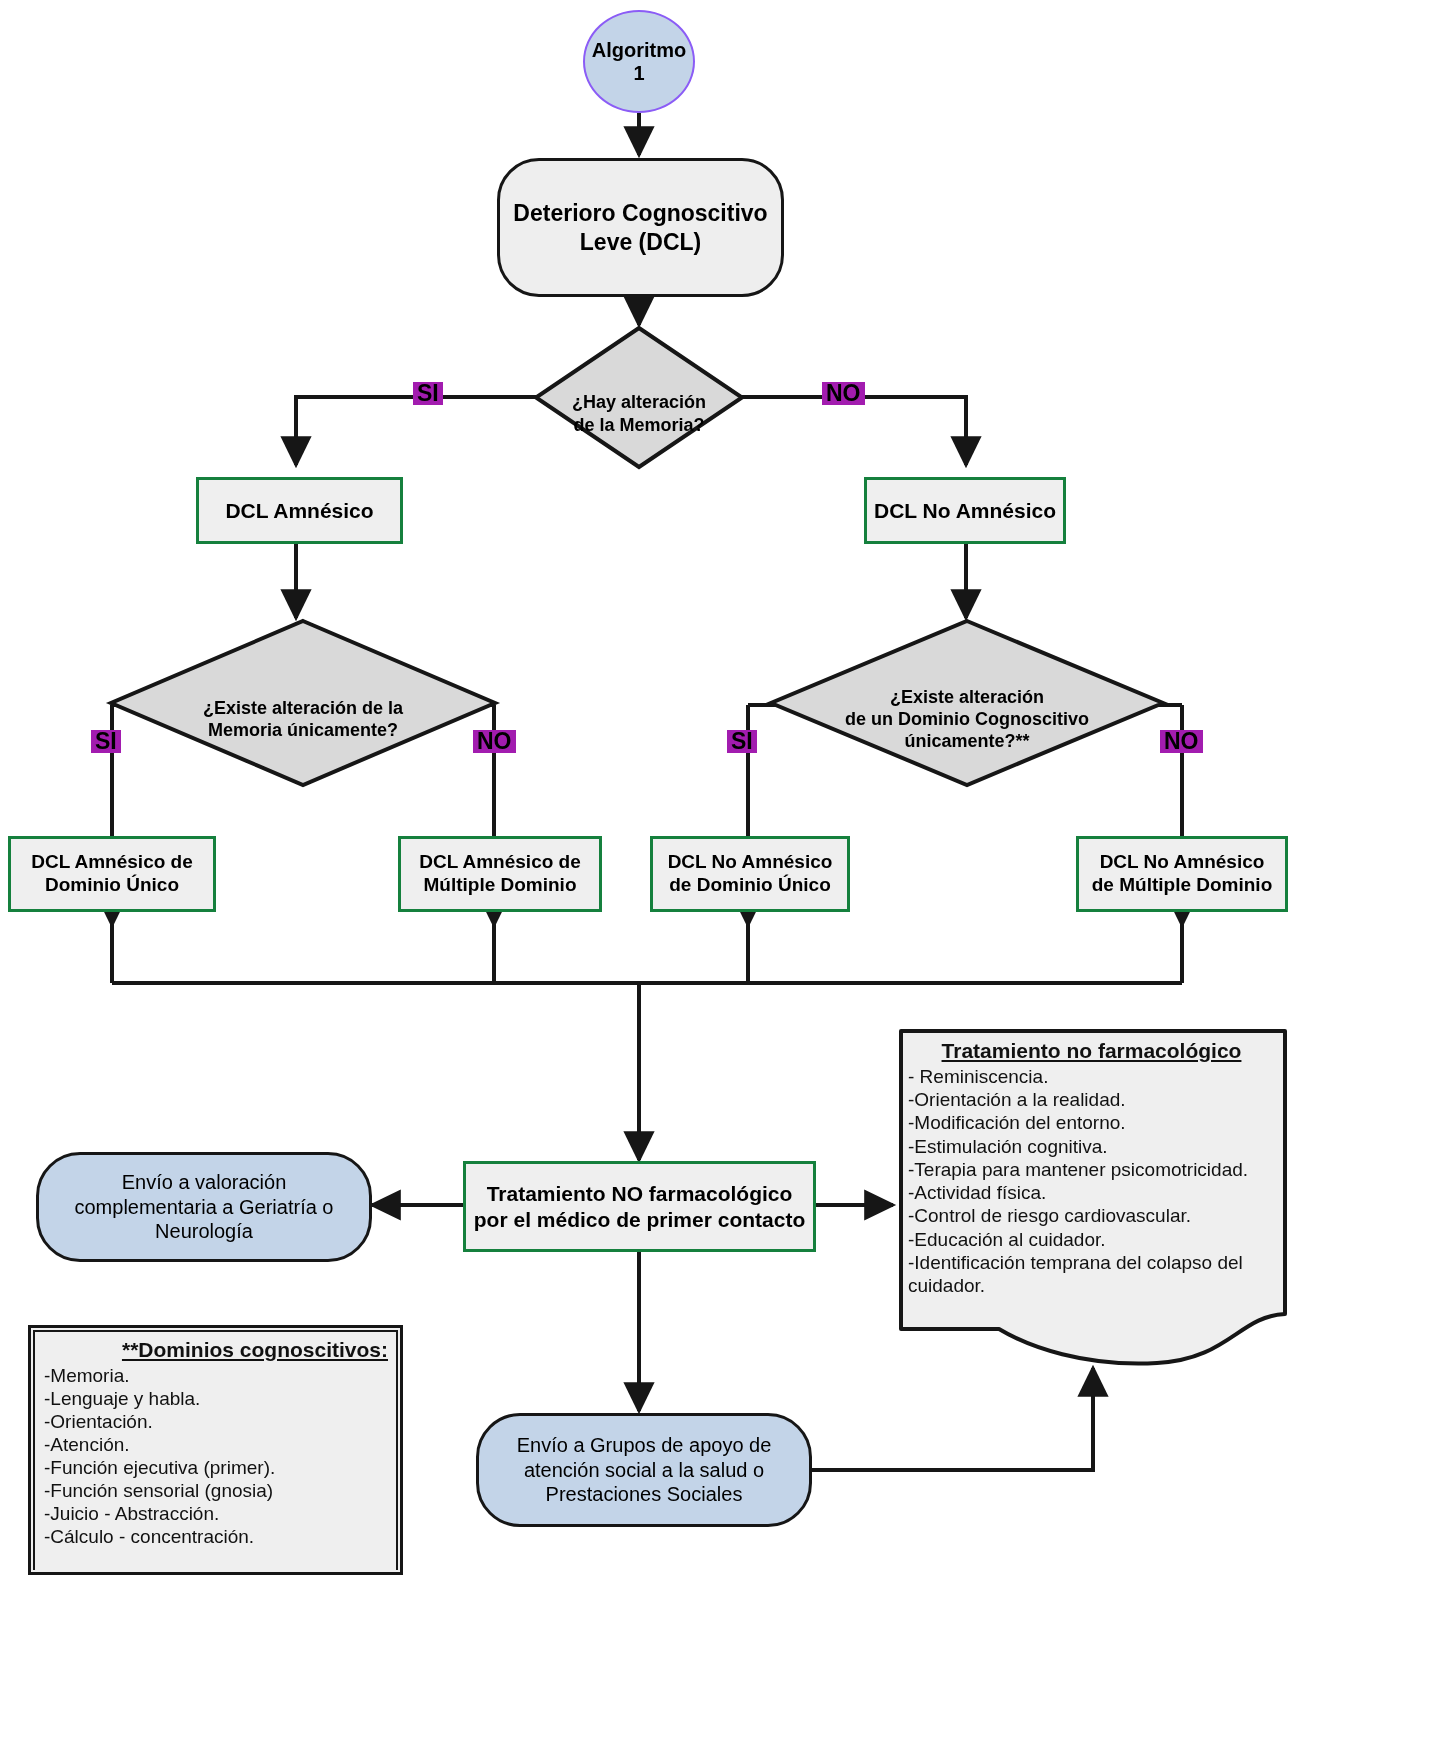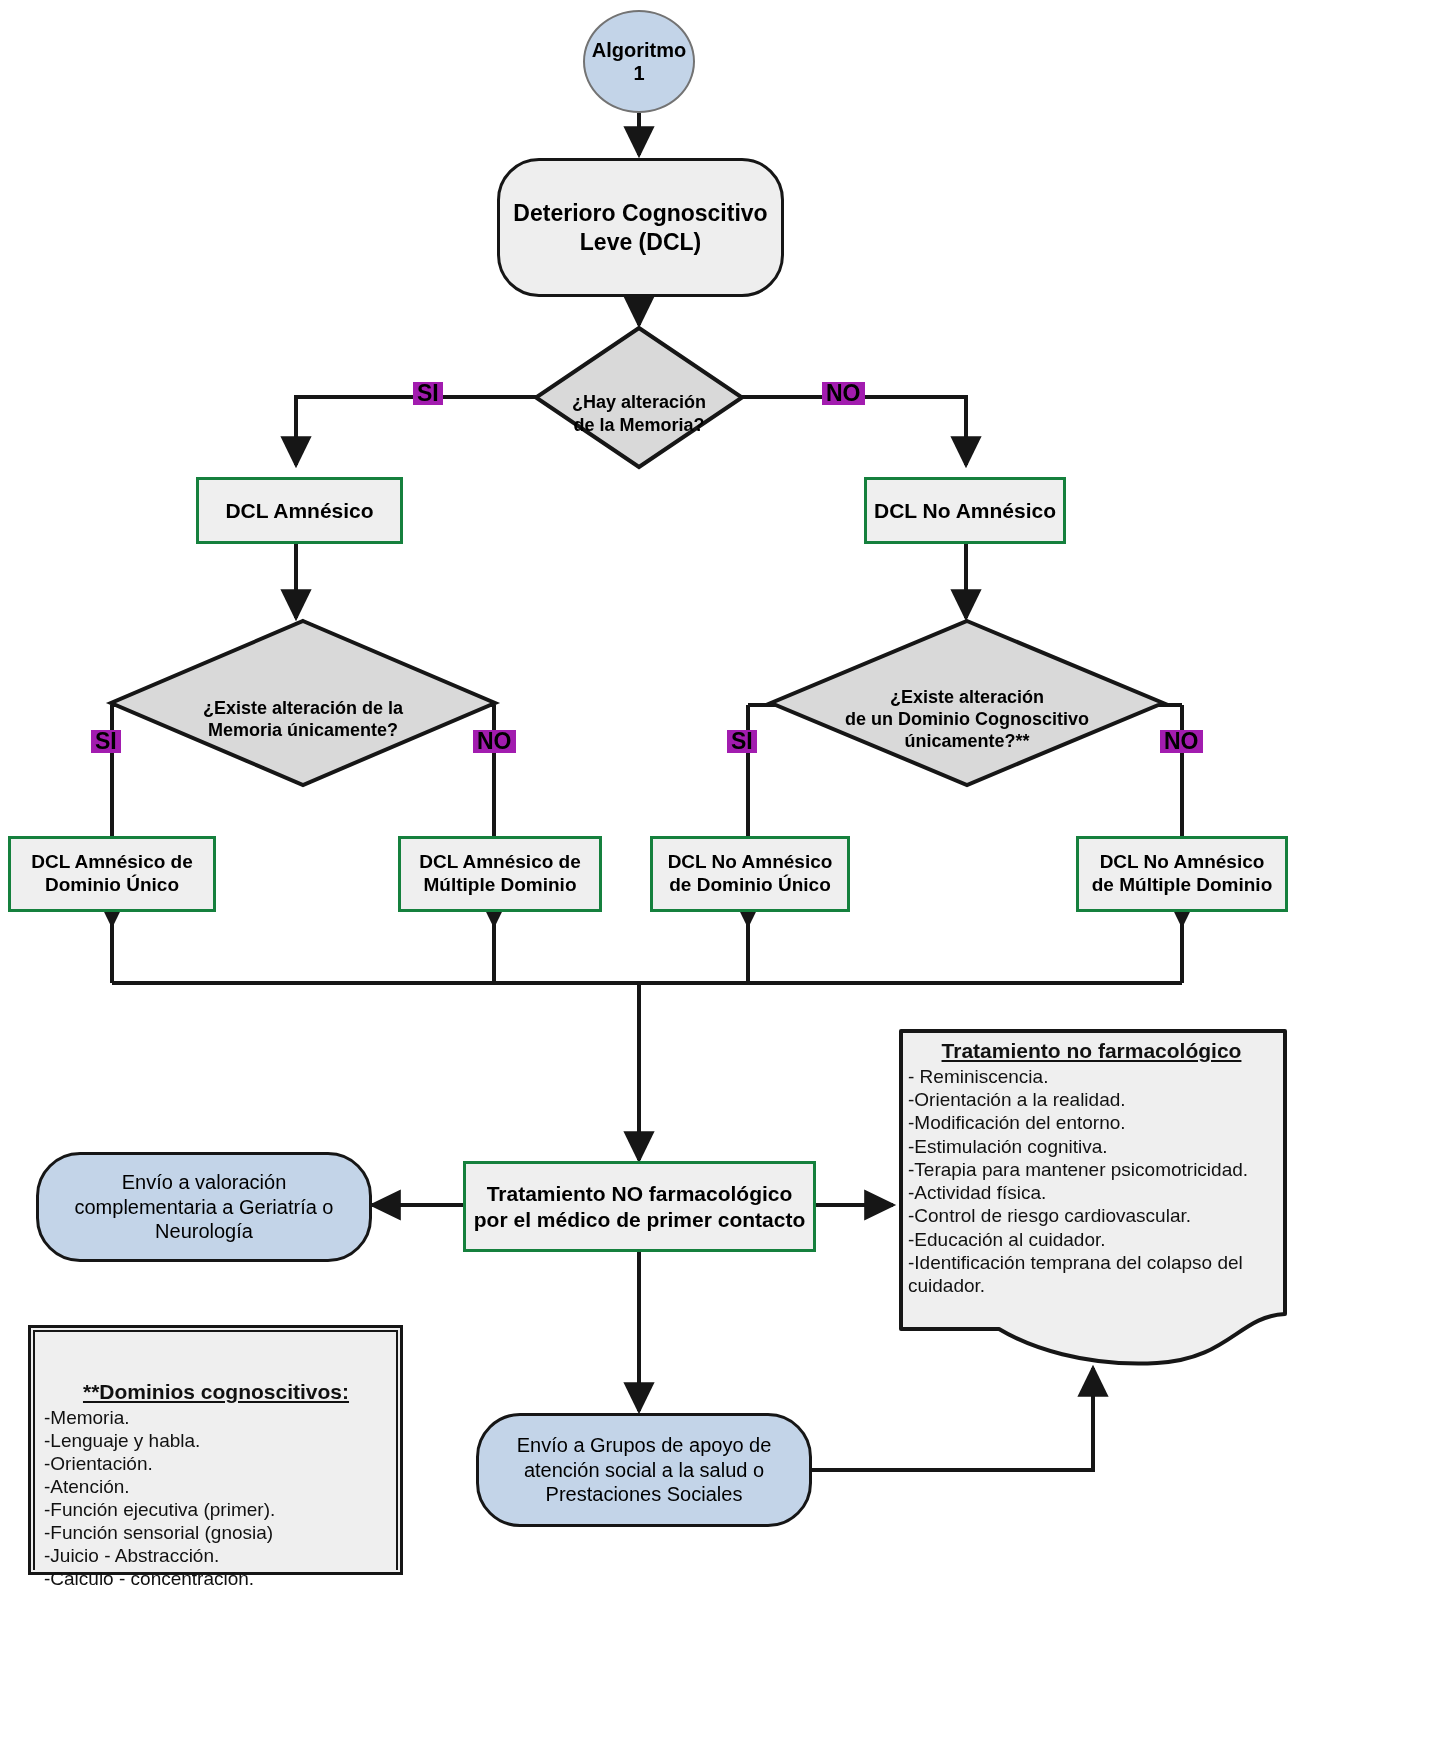--- a/index.html
+++ b/index.html
@@ -30,21 +30,21 @@
     display: flex;
     align-items: center;
     justify-content: center;
     text-align: center;
     color: #000000;
     z-index: 3;
   }
   
   .term-circle {
     background: #c3d4e8;
-    border: 2px solid #737373;
+    border: 2px solid #8b5cf6;
     border-radius: 50%;
     font-weight: bold;
     font-size: 20px;
     line-height: 1.12;
   }
   .term-round {
     background: #c3d4e8;
     border: 3px solid #161616;
     border-radius: 44px;
     font-weight: normal;
@@ -165,21 +165,21 @@
   #domains-note .inner {
     border-left: 2px solid #161616;
     border-top: 2px solid #161616;
     border-right: 2px solid #161616;
     height: 100%;
     box-sizing: border-box;
     padding: 5px 8px 0 9px;
     font-size: 19px;
     line-height: 1.215;
   }
-  #domains-note .note-title { font-size: 21px; margin-bottom: 1px; text-align: center; margin-top: 42px; }
+  #domains-note .note-title { font-size: 21px; margin-bottom: 1px; text-align: right; }
 </style>
 </head>
 <body>
 
 <div id="stage">
 
   <svg id="edges" viewBox="0 0 1449 1752" width="1449" height="1752">
     <defs>
       <marker id="arrow" markerWidth="9" markerHeight="9" refX="7.2" refY="4.5" orient="auto" markerUnits="strokeWidth">
         <path d="M0,0.6 L8,4.5 L0,8.4 z" fill="#161616"></path>

